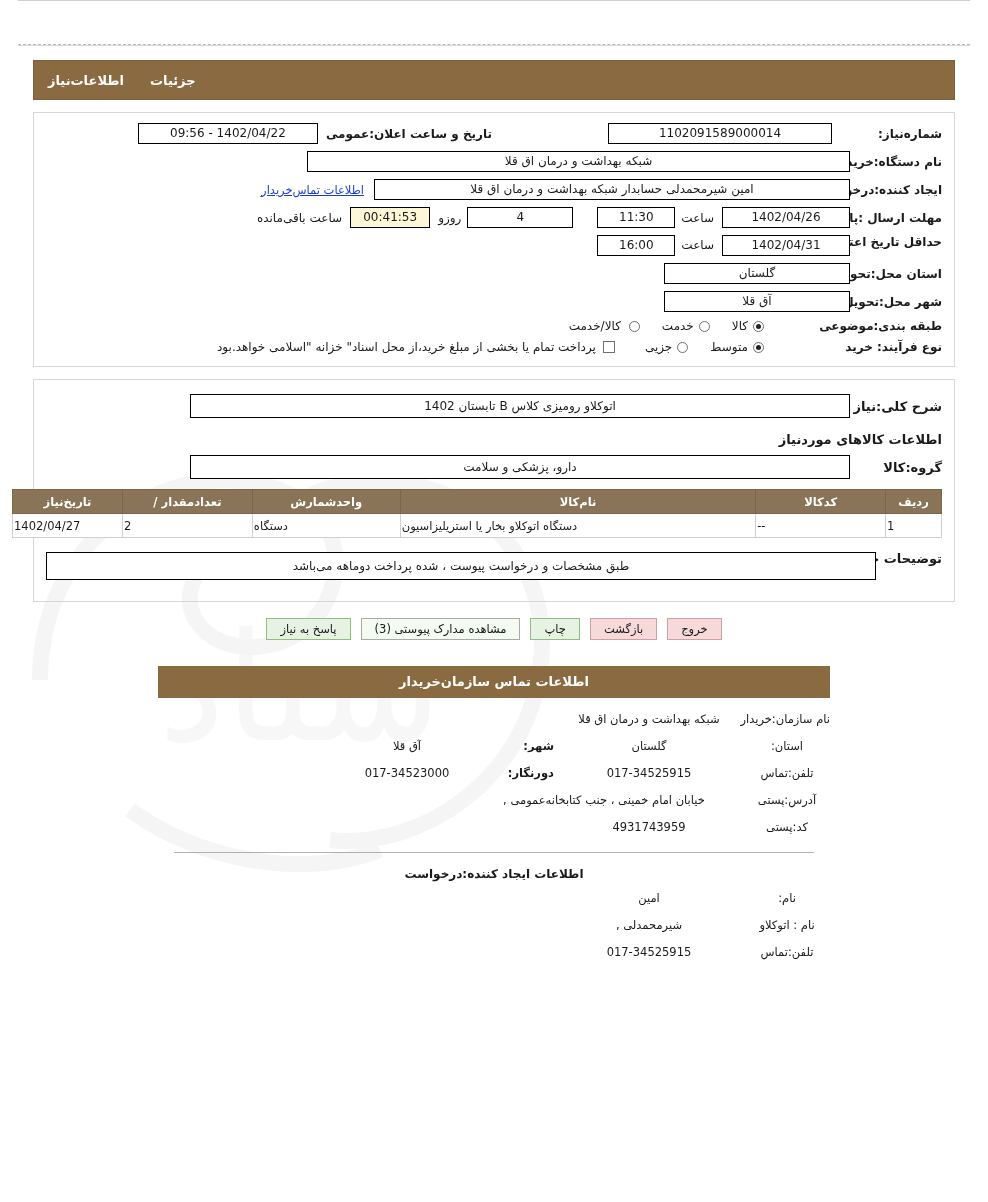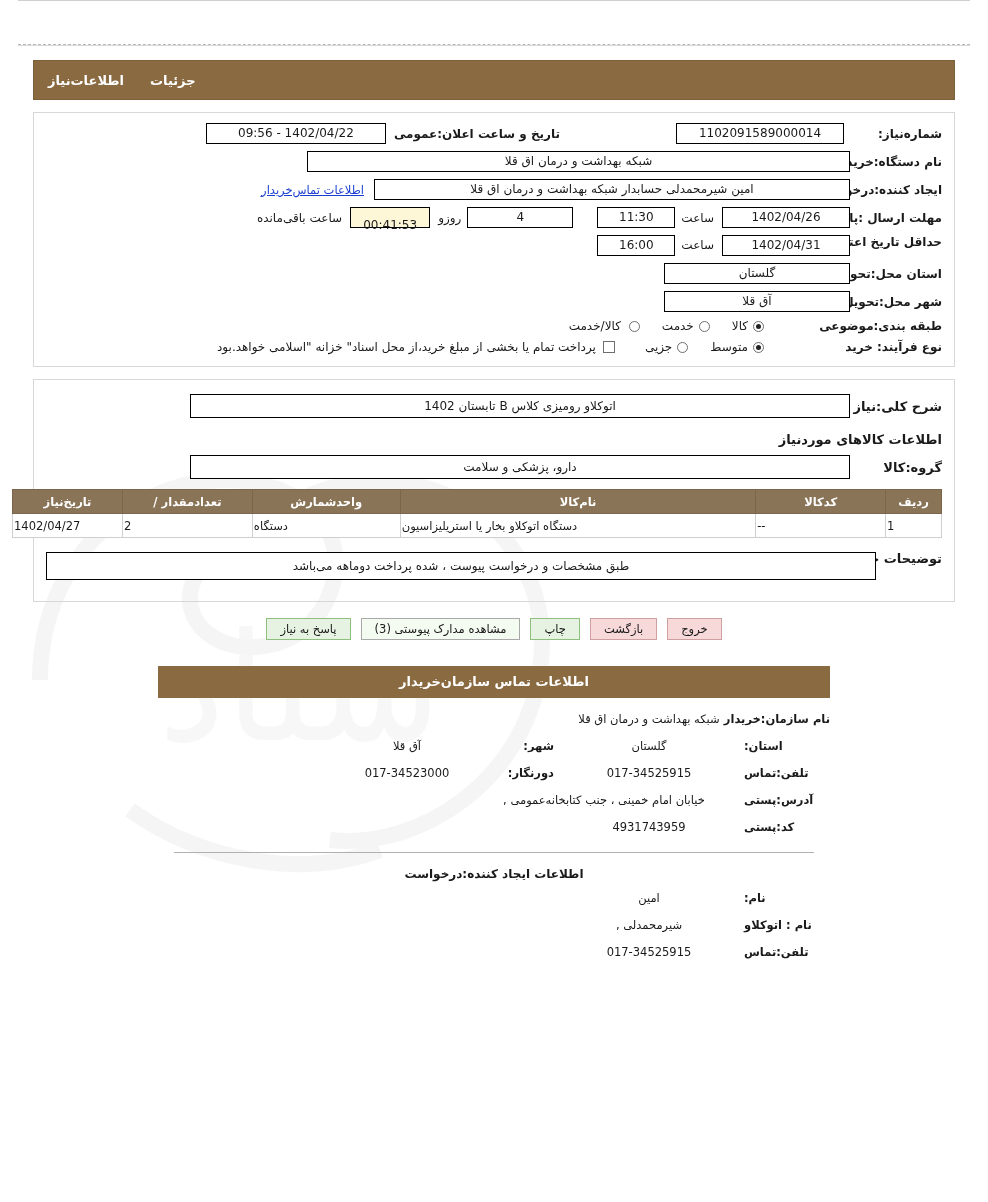--- a/index.html
+++ b/index.html
@@ -76,21 +76,21 @@
     font-size: 12px;
     padding: 0 6px;
     text-align: center;
     overflow: hidden;
     white-space: nowrap;
   }
   .plain { font-size: 12px; white-space: nowrap; }
   .link { color:#1a3fd0; text-decoration: underline; font-size: 11.5px; white-space: nowrap; }
   .yellowbox {
     border:1px solid #000; background:#fdf7d8; height:21px; line-height:19px;
-    font-size:12px; text-align:center; padding:8px 6px;
+    font-size:12px; text-align:center; padding:0 6px;
   }
   
   .radio {
     width:11px; height:11px; border:1px solid #6f6f6f; border-radius:50%;
     display:inline-block; vertical-align:middle; background:#fff; position:relative;
   }
   .radio.on::after{
     content:""; position:absolute; left:2px; top:2px; width:5px; height:5px;
     border-radius:50%; background:#222;
   }
@@ -122,21 +122,21 @@
   .btn.white { background:#f4fbf1; border-color:#a9a9a9; }
   .btn.pink  { background:#f7d9d9; border-color:#cfa0a0; }
   
   .brown-bar2 {
     background:#8a6a41; color:#fff; height:32px; line-height:32px;
     text-align:center; font-weight:bold; font-size:13px;
     width:672px; margin:26px auto 0 auto;
   }
   .contact-wrap { width:672px; margin:0 auto; padding-top:14px; font-size:11.5px; }
   .crow { display:flex; align-items:flex-start; margin-bottom:13px; }
-  .ckey { font-weight:bold; width:86px; text-align:left; white-space:nowrap; }
+  .ckey { font-weight:normal; width:86px; text-align:center; white-space:nowrap; }
   .cval { width:190px; text-align:center; }
   .ckey2 { font-weight:bold; width:72px; text-align:right; white-space:nowrap; }
   .cval2 { width:150px; text-align:center; }
   .hr { border-top:1px solid #b0b0b0; width:640px; margin:18px auto 0 auto; }
   .sub-head { font-weight:bold; font-size:12px; width:672px; margin:14px auto 10px auto; text-align:center; }
 </style>
 </head>
 <body>
 
 <svg class="watermark" viewBox="0 0 620 560">
@@ -159,21 +159,21 @@
       <div class="tabs" style="margin-right:auto; direction:rtl; display:flex; gap:26px;">
         <span>جزئیات</span>
         <span>اطلاعات‌نیاز</span>
       </div>
     </div>
 
     <div class="panel">
 
       <div class="row">
         <div class="lbl" style="width:86px;">شماره‌نیاز:</div>
-        <div class="field" style="width:168px; margin-right:12px;">1102091589000014</div>
+        <div class="field" style="width:224px; margin-right:24px;">1102091589000014</div>
         <div class="plain" style="margin-right:116px;font-weight:bold;">تاریخ و ساعت اعلان:عمومی</div>
         <div class="field" style="width:180px; margin-right:8px;">1402/04/22 - 09:56</div>
       </div>
 
       <div class="row">
         <div class="lbl" style="width:86px;">نام دستگاه:خریدار</div>
         <div class="field" style="width:543px; margin-right:6px;">شبکه بهداشت و درمان اق قلا</div>
       </div>
 
       <div class="row">

